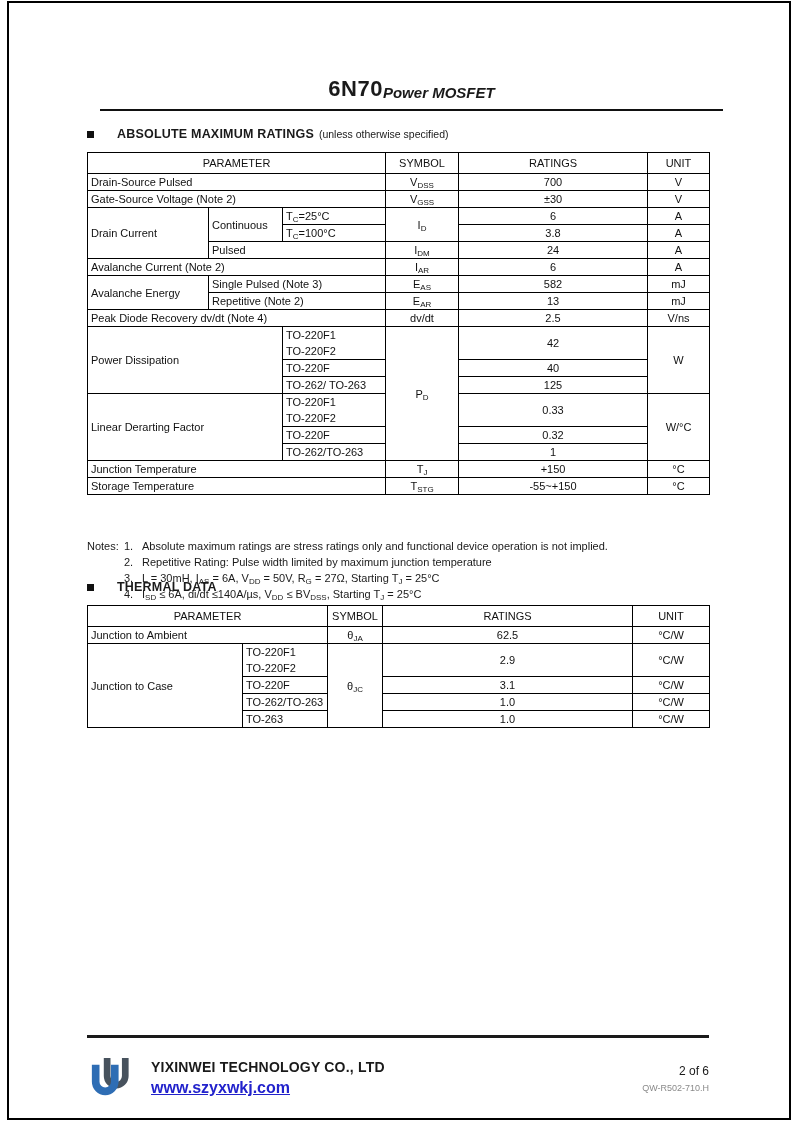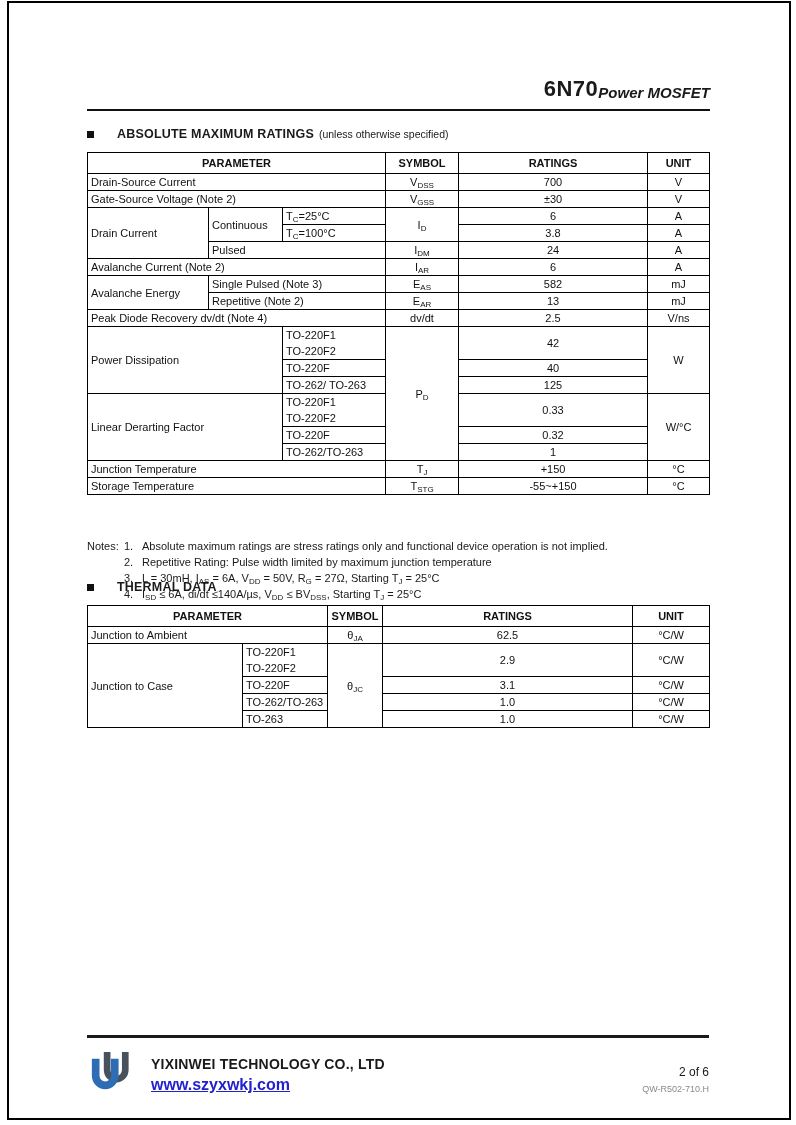--- a/index.html
+++ b/index.html
@@ -10,22 +10,22 @@
     font-family:"Liberation Sans","DejaVu Sans",sans-serif;
     overflow:hidden;
   }
   .page-frame {
     position:absolute; inset:1px 5px 5px 7px;
     border:2px solid #000;
     pointer-events:none;
   }
   
   .doc-header {
-    position:absolute; left:87px; top:76px; width:623px;
-    display:flex; align-items:flex-end; justify-content:flex-end;
+    position:absolute; left:100px; top:76px; width:623px;
+    display:flex; align-items:flex-end; justify-content:center;
     border-bottom:2.5px solid #111; padding-bottom:7px;
   }
   .part-number { font-size:22px; font-weight:bold; letter-spacing:0.5px; }
   .doc-type   { font-size:15px; font-weight:bold; font-style:italic; padding-bottom:1px; }
 
   
   .section-heading { position:absolute; left:87px; display:flex; align-items:center; }
   .sq-bullet { width:7px; height:7px; background:#111; margin-right:23px; flex:0 0 auto; }
   .sec-title { font-size:12.5px; font-weight:bold; letter-spacing:0.2px; }
   .sec-sub   { font-size:10.5px; font-weight:normal; margin-left:5px; }
@@ -36,37 +36,37 @@
     border-collapse:collapse; table-layout:fixed;
     font-size:11px; color:#111;
   }
   table.ds td {
     border:1px solid #000;
     height:16px; line-height:16px;
     padding:0 3px;
     text-align:center; vertical-align:middle;
     overflow:hidden; white-space:nowrap;
   }
-  table.ds tr.hdr td { height:21px;font-weight:bold; }
+  table.ds tr.hdr td { height:21px; }
   table.ds td.l { text-align:left; }
   table.ds td.two { white-space:pre-line; line-height:16px; }
   sub { font-size:8px; vertical-align:-2px; line-height:0; }
 
   
   .notes { position:absolute; left:87px; top:494px; width:640px; font-size:11px; line-height:16px;margin-top:44px; }
   .note-item { display:flex; }
   .n-label { flex:0 0 37px; }
   .n-num   { flex:0 0 18px; }
   .n-lines { flex:1; }
 
   
   .doc-footer {
     position:absolute; left:87px; top:1035px; width:622px;
-    border-top:3px solid #1a1a1a; padding-top:12px;
-    display:flex; align-items:flex-end;
+    border-top:3px solid #1a1a1a; padding-top:18px;
+    display:flex; align-items:center;
   }
   .logo { flex:0 0 auto; margin-left:2px; }
   .company-block { margin-left:20px; }
   .company-name { font-size:14px; font-weight:bold; letter-spacing:0.2px; }
   .company-url  { font-size:16px; font-weight:bold; text-decoration:underline; display:inline-block; margin-top:4px; }
   .footer-right { margin-left:auto; text-align:right; }
   .page-indicator { font-size:12px; }
   .doc-number { font-size:9px; color:#8a8a8a; margin-top:5px; }
 </style>
 </head>
@@ -95,21 +95,21 @@
       <col style="width:62px">
   </colgroup>
   <tbody>
       <tr class="hdr">
     <td colspan="3">PARAMETER</td>
     <td>SYMBOL</td>
     <td>RATINGS</td>
     <td>UNIT</td>
   </tr>
   <tr>
-    <td colspan="3" class="l">Drain-Source Current</td>
+    <td colspan="3" class="l">Drain-Source Pulsed</td>
     <td>V<sub>DSS</sub></td>
     <td>700</td>
     <td>V</td>
   </tr>
   <tr>
     <td colspan="3" class="l">Gate-Source Voltage (Note 2)</td>
     <td>V<sub>GSS</sub></td>
     <td>±30</td>
     <td>V</td>
   </tr>

